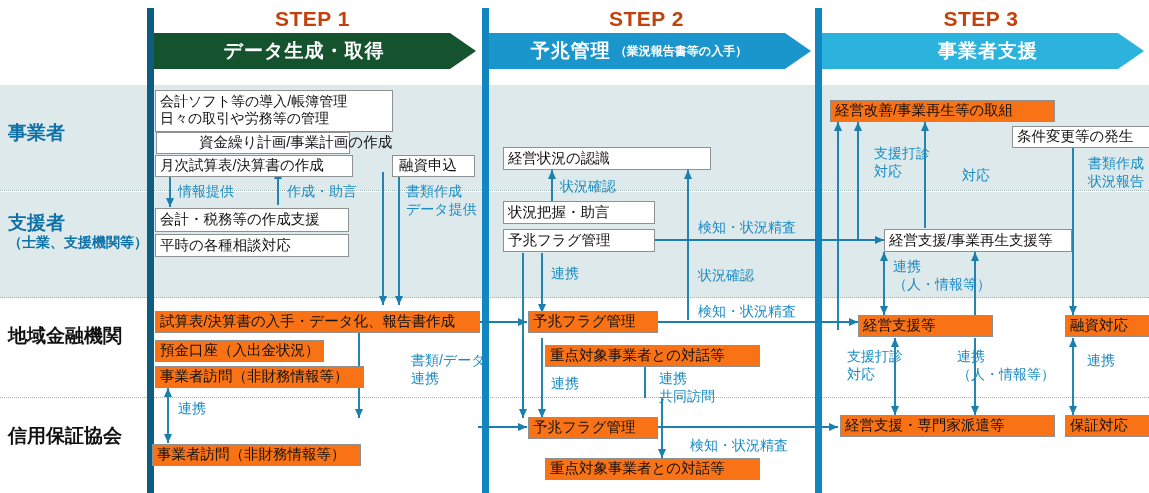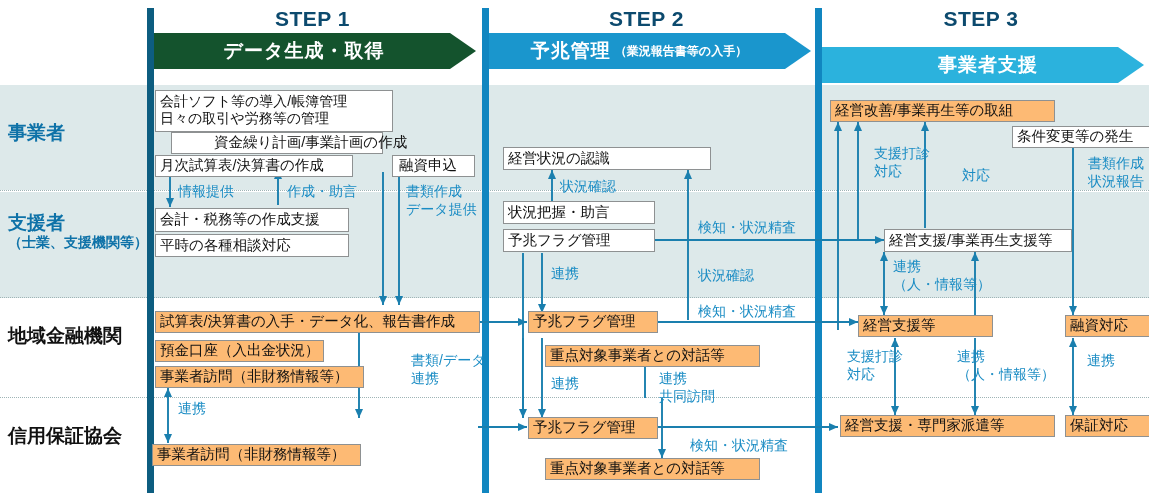--- a/index.html
+++ b/index.html
@@ -24,21 +24,21 @@
   
   .colrule{position:absolute;width:7px;background:#1186c0;}
   .colrule.dark{background:#0d5d80;}
 
   
   .step-title{
     position:absolute;
     text-align:center;
     font-weight:bold;
     font-size:21px;
-    color:#0c4a6e;
+    color:#c2410c;
     letter-spacing:.5px;
     line-height:1;
   }
   .step-arrow{
     position:absolute;
     height:36px;
     display:flex;
     align-items:center;
     color:#ffffff;
     font-weight:bold;
@@ -72,21 +72,21 @@
     border:1px solid #8e9192;
     font-size:14.5px;
     color:#111111;
     display:flex;
     align-items:center;
     padding:0 4px;
     line-height:1.22;
     white-space:nowrap;
   }
   .box.white{background:#ffffff;}
-  .box.grey{background:#fdba74;}
+  .box.grey{background:#f97316;}
   .box.two-line{display:block;padding-top:2px;white-space:normal;}
 
   
   .clabel{
     position:absolute;
     color:#1a8cc4;
     font-size:14px;
     line-height:1.25;
     white-space:nowrap;
     font-weight:normal;
@@ -118,21 +118,21 @@
     <span>データ生成・取得</span>
   </div>
 
   <div class="step-title" style="left:489px;top:8px;width:315px;">STEP 2</div>
   <div class="step-arrow arrow-mid" style="left:489px;top:33px;width:322px;">
     <span>予兆管理</span>
     <span class="sub">（業況報告書等の入手）</span>
   </div>
 
   <div class="step-title" style="left:822px;top:8px;width:318px;">STEP 3</div>
-  <div class="step-arrow arrow-light" style="left:822px;top:47px;width:322px;padding-left:32px;">
+  <div class="step-arrow arrow-light" style="left:822px;top:33px;width:322px;padding-left:32px;">
     <span>事業者支援</span>
   </div>
 
   <div class="rowlabel lbl-blue" style="left:8px;top:122px;width:136px;">
     <span class="main">事業者</span>
   </div>
   <div class="rowlabel lbl-blue" style="left:8px;top:212px;width:140px;">
     <span class="main">支援者</span>
     <span class="sub">（士業、支援機関等）</span>
   </div>
@@ -206,21 +206,21 @@
       <line x1="1073" y1="338" x2="1073" y2="415" marker-end="url(#ar)" marker-start="url(#ar)"></line>
 
       <line x1="838" y1="330" x2="838" y2="330"></line>
     </g>
   </svg>
 
   <div class="box white two-line" style="left:155px;top:90px;width:238px;height:42px;font-size:14px;">
     <div>会計ソフト等の導入/帳簿管理</div>
     <div>日々の取引や労務等の管理</div>
   </div>
-  <div class="box white" style="left:171px;top:132px;width:212px;height:22px;padding-left:42px;">資金繰り計画/事業計画の作成</div>
+  <div class="box white" style="left:156px;top:132px;width:194px;height:22px;padding-left:42px;">資金繰り計画/事業計画の作成</div>
   <div class="box white" style="left:155px;top:155px;width:198px;height:22px;">月次試算表/決算書の作成</div>
   <div class="box white" style="left:392px;top:155px;width:83px;height:22px;padding-left:6px;">融資申込</div>
 
   <div class="box white" style="left:155px;top:208px;width:194px;height:24px;">会計・税務等の作成支援</div>
   <div class="box white" style="left:155px;top:234px;width:194px;height:23px;">平時の各種相談対応</div>
 
   <div class="box grey" style="left:155px;top:311px;width:325px;height:22px;">試算表/決算書の入手・データ化、報告書作成</div>
   <div class="box grey" style="left:155px;top:340px;width:169px;height:22px;">預金口座（入出金状況）</div>
   <div class="box grey" style="left:155px;top:366px;width:209px;height:22px;">事業者訪問（非財務情報等）</div>
 

